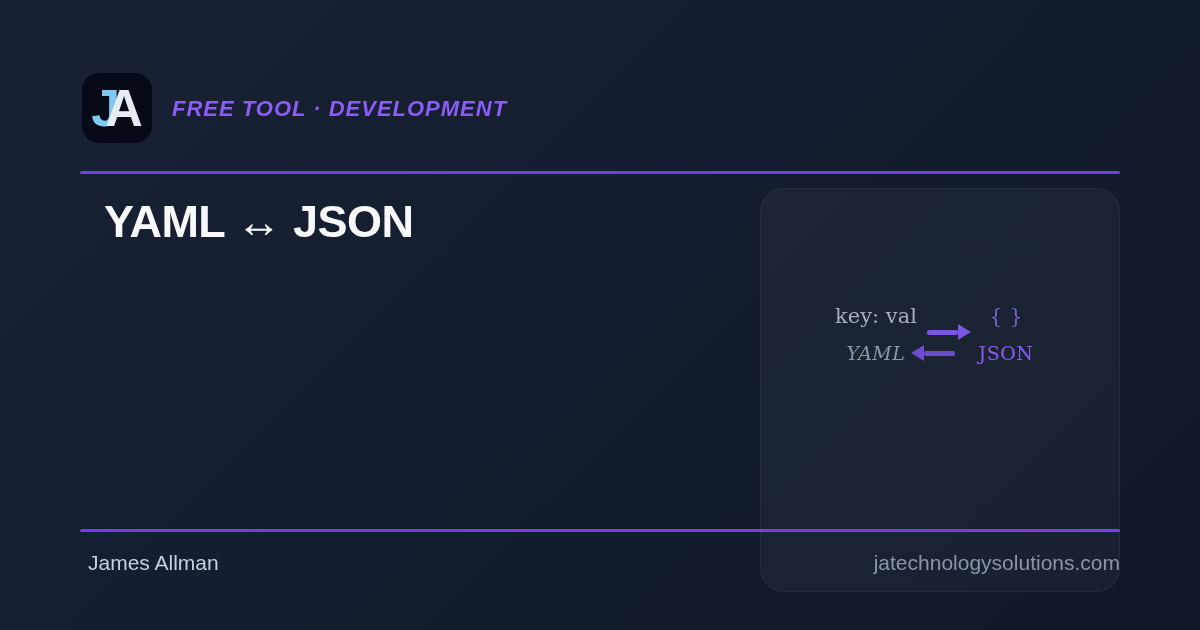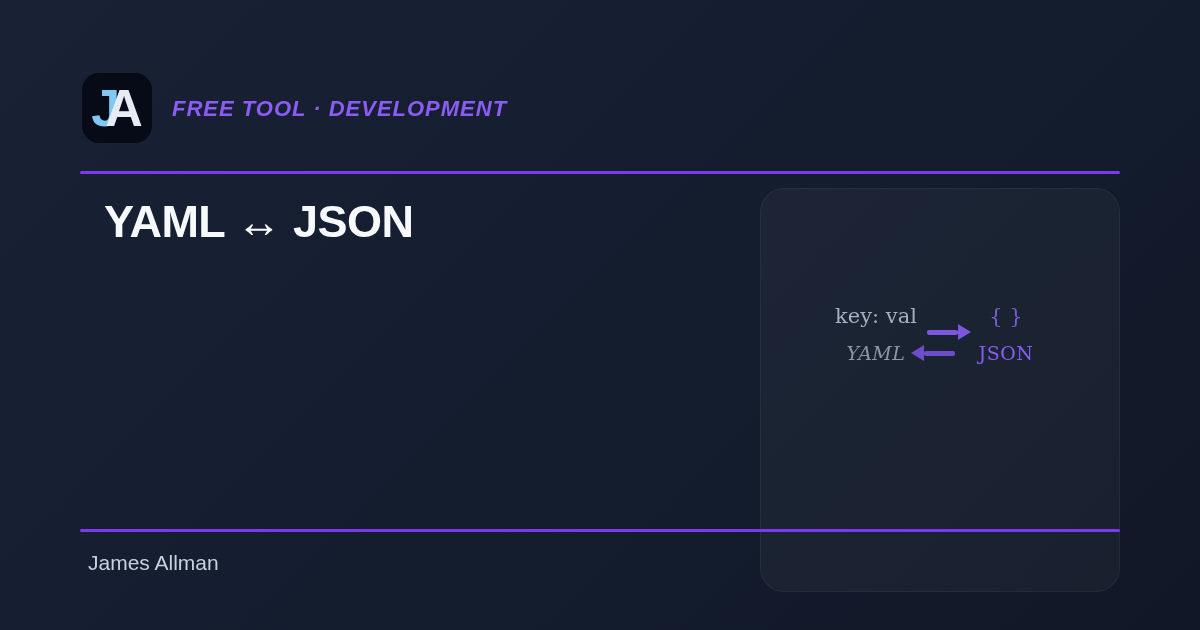--- a/index.html
+++ b/index.html
@@ -162,14 +162,15 @@
       <span class="shaft"></span>
     </div>
 
     <div class="serif yaml-label">YAML</div>
     <div class="serif json-label">JSON</div>
   </aside>
 
   <div class="rule rule-bottom"></div>
 
   <div class="footer-author">James Allman</div>
+  <div class="footer-site">jatechnologysolutions.com</div>
 
 </div>
 
 </body></html>

